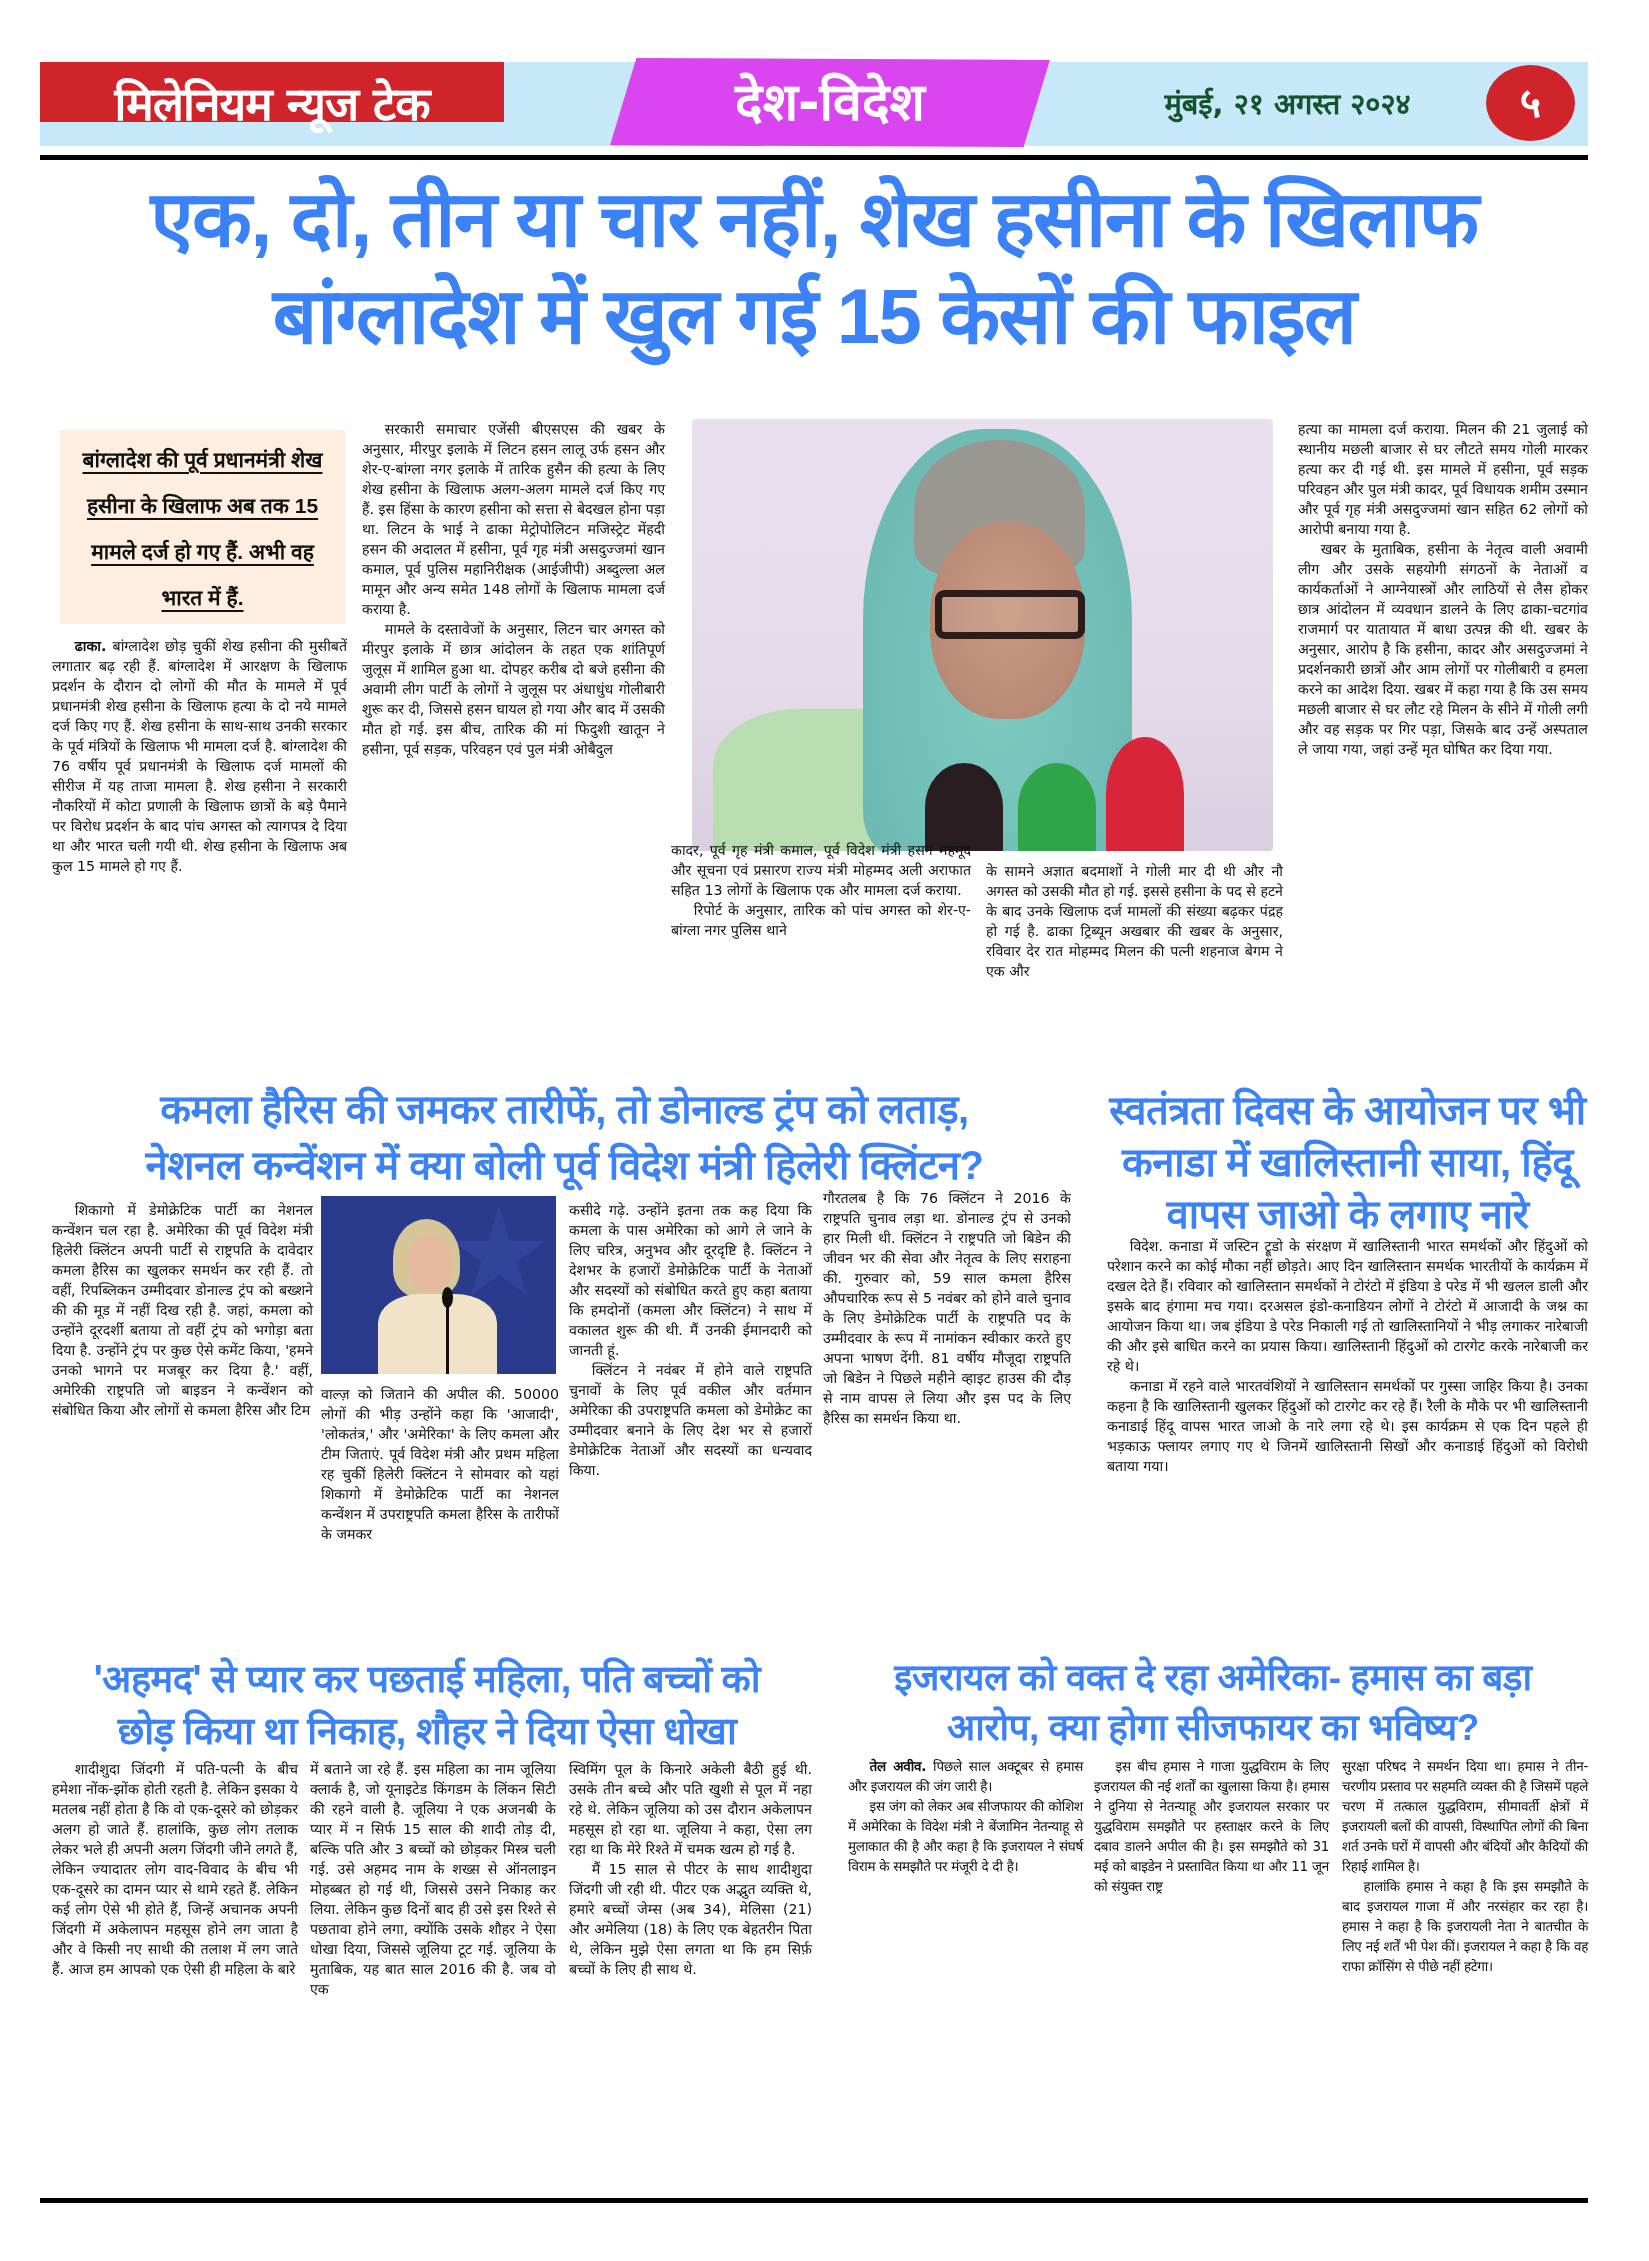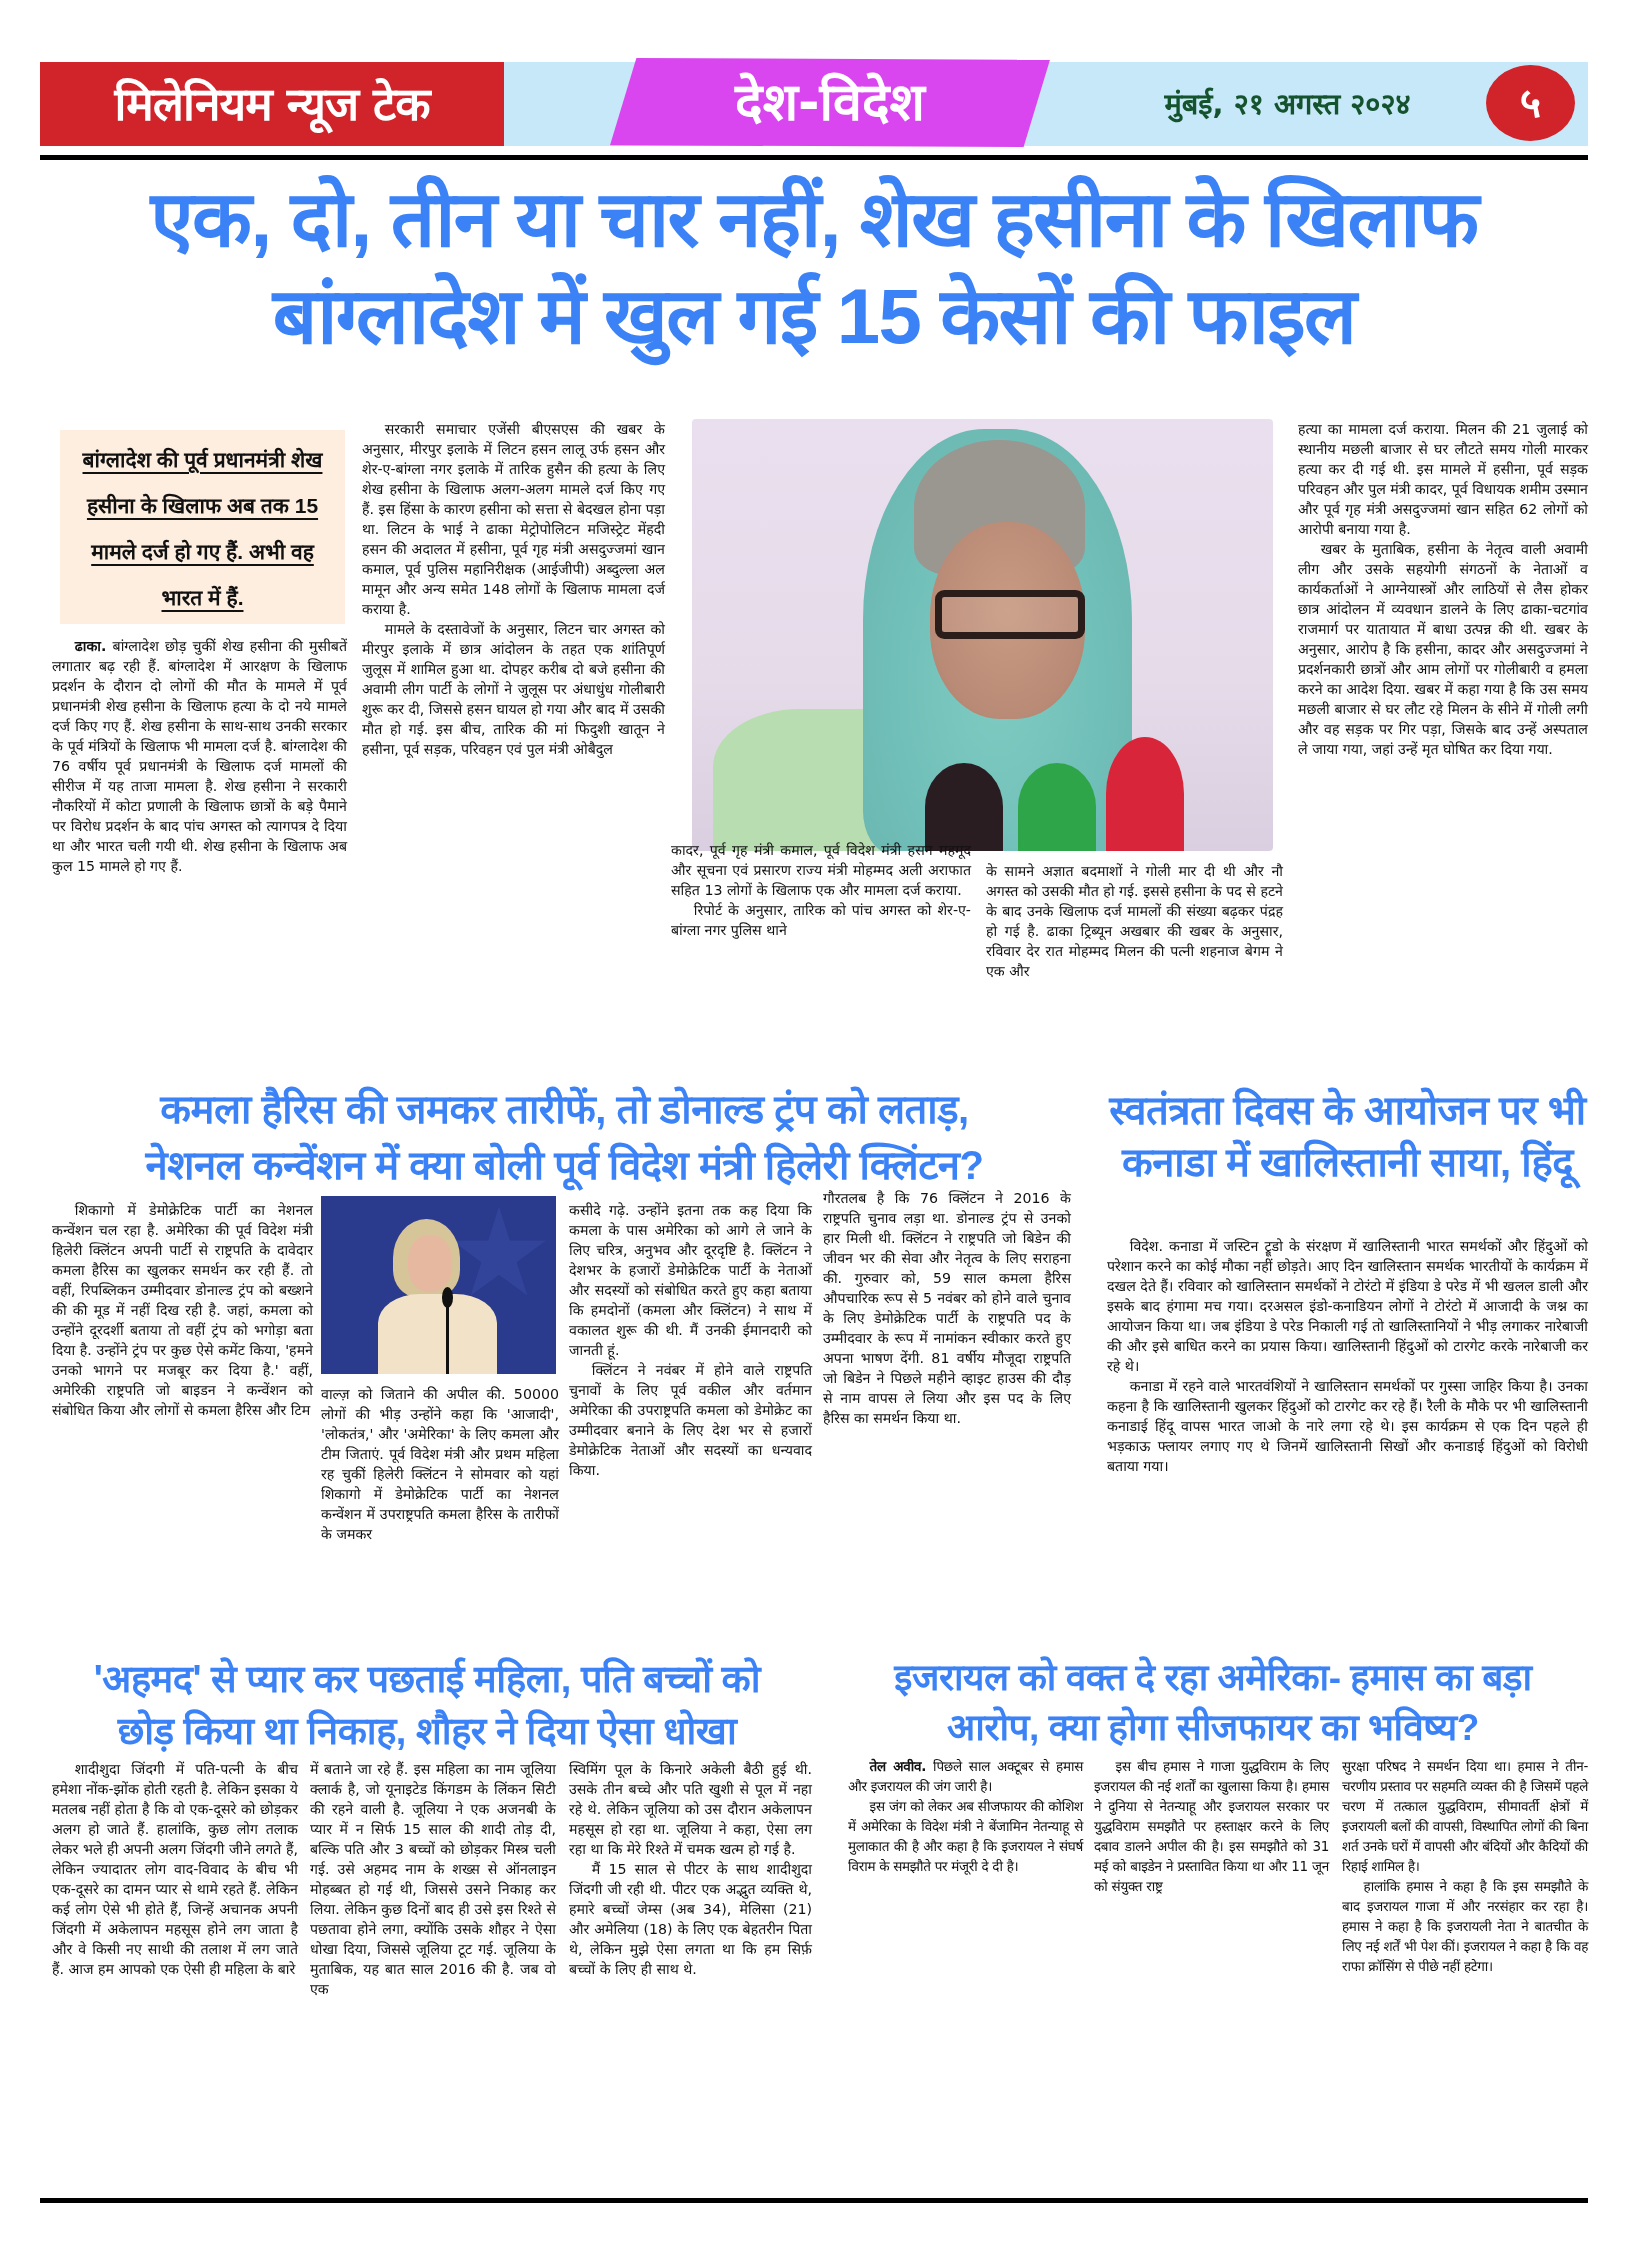--- a/index.html
+++ b/index.html
@@ -2,21 +2,21 @@
 <html style="font-size:8.3px"><head>
 <meta charset="utf-8">
 <style>
   * { box-sizing: border-box; margin: 0; padding: 0; }
   html, body { width: 1650px; height: 2261px; background: #ffffff; overflow: hidden; }
   body { position: relative; font-family: "DejaVu Sans", sans-serif; color: #111; }
   .abs { position: absolute; }
 
   
   .band { left: 40px; top: 62px; width: 1548px; height: 84px; background: #c6e8f8; }
-  .brand { left: 40px; top: 62px; width: 464px; height: 84px; background: #d1232a; color: #fff;
+  .brand { left: 40px; top: 62px; width: 464px; height: 60px; background: #d1232a; color: #fff;
            font-family: "DejaVu Sans", sans-serif; font-weight: bold; font-size: 46px; line-height: 84px;
            text-align: center; letter-spacing: -1px; }
   .section { left: 610px; top: 58px; width: 440px; height: 89px; background: #d946ef; color: #fff;
              clip-path: polygon(6% 0, 100% 2%, 94% 100%, 0 98%);
              font-weight: bold; font-size: 52px; line-height: 89px; text-align: center; }
   .dateline { left: 1117px; top: 62px; width: 341px; height: 84px; font-weight: bold; font-size: 29px;
               line-height: 84px; text-align: center; color: #14532d; }
   .pageno { left: 1486px; top: 65px; width: 89px; height: 76px; border-radius: 50%; background: #d1232a;
             color: #fff; font-weight: bold; font-size: 41px; line-height: 76px; text-align: center; }
   .toprule { left: 40px; top: 155px; width: 1548px; height: 5.2px; background: #000; }
@@ -147,20 +147,21 @@
   <p style="text-indent:0">कसीदे गढ़े. उन्होंने इतना तक कह दिया कि कमला के पास अमेरिका को आगे ले जाने के लिए चरित्र, अनुभव और दूरदृष्टि है. क्लिंटन ने देशभर के हजारों डेमोक्रेटिक पार्टी के नेताओं और सदस्यों को संबोधित करते हुए कहा बताया कि हमदोनों (कमला और क्लिंटन) ने साथ में वकालत शुरू की थी. मैं उनकी ईमानदारी को जानती हूं.</p>
   <p>क्लिंटन ने नवंबर में होने वाले राष्ट्रपति चुनावों के लिए पूर्व वकील और वर्तमान अमेरिका की उपराष्ट्रपति कमला को डेमोक्रेट का उम्मीदवार बनाने के लिए देश भर से हजारों डेमोक्रेटिक नेताओं और सदस्यों का धन्यवाद किया.</p>
 </div>
 <div class="abs col" style="left:823px; top:1188px; width:248px;">
   <p style="text-indent:0">गौरतलब है कि 76 क्लिंटन ने 2016 के राष्ट्रपति चुनाव लड़ा था. डोनाल्ड ट्रंप से उनको हार मिली थी. क्लिंटन ने राष्ट्रपति जो बिडेन की जीवन भर की सेवा और नेतृत्व के लिए सराहना की. गुरुवार को, 59 साल कमला हैरिस औपचारिक रूप से 5 नवंबर को होने वाले चुनाव के लिए डेमोक्रेटिक पार्टी के राष्ट्रपति पद के उम्मीदवार के रूप में नामांकन स्वीकार करते हुए अपना भाषण देंगी. 81 वर्षीय मौजूदा राष्ट्रपति जो बिडेन ने पिछले महीने व्हाइट हाउस की दौड़ से नाम वापस ले लिया और इस पद के लिए हैरिस का समर्थन किया था.</p>
 </div>
 
 <div class="abs hl sub-hl" style="left:1107px; top:1084px; width:481px; line-height:52px;">
   <div>स्वतंत्रता दिवस के आयोजन पर भी</div>
   <div>कनाडा में खालिस्तानी साया, हिंदू</div>
+  <div>वापस जाओ के लगाए नारे</div>
 </div>
 <div class="abs col" style="left:1107px; top:1236px; width:481px;">
   <p>विदेश. कनाडा में जस्टिन ट्रूडो के संरक्षण में खालिस्तानी भारत समर्थकों और हिंदुओं को परेशान करने का कोई मौका नहीं छोड़ते। आए दिन खालिस्तान समर्थक भारतीयों के कार्यक्रम में दखल देते हैं। रविवार को खालिस्तान समर्थकों ने टोरंटो में इंडिया डे परेड में भी खलल डाली और इसके बाद हंगामा मच गया। दरअसल इंडो-कनाडियन लोगों ने टोरंटो में आजादी के जश्न का आयोजन किया था। जब इंडिया डे परेड निकाली गई तो खालिस्तानियों ने भीड़ लगाकर नारेबाजी की और इसे बाधित करने का प्रयास किया। खालिस्तानी हिंदुओं को टारगेट करके नारेबाजी कर रहे थे।</p>
   <p>कनाडा में रहने वाले भारतवंशियों ने खालिस्तान समर्थकों पर गुस्सा जाहिर किया है। उनका कहना है कि खालिस्तानी खुलकर हिंदुओं को टारगेट कर रहे हैं। रैली के मौके पर भी खालिस्तानी कनाडाई हिंदू वापस भारत जाओ के नारे लगा रहे थे। इस कार्यक्रम से एक दिन पहले ही भड़काऊ फ्लायर लगाए गए थे जिनमें खालिस्तानी सिखों और कनाडाई हिंदुओं को विरोधी बताया गया।</p>
 </div>
 
 <div class="abs hl sub-hl" style="left:47px; top:1653px; width:760px; font-size:38px; line-height:52px;">
   <div>'अहमद' से प्यार कर पछताई महिला, पति बच्चों को</div>
   <div>छोड़ किया था निकाह, शौहर ने दिया ऐसा धोखा</div>
 </div>

